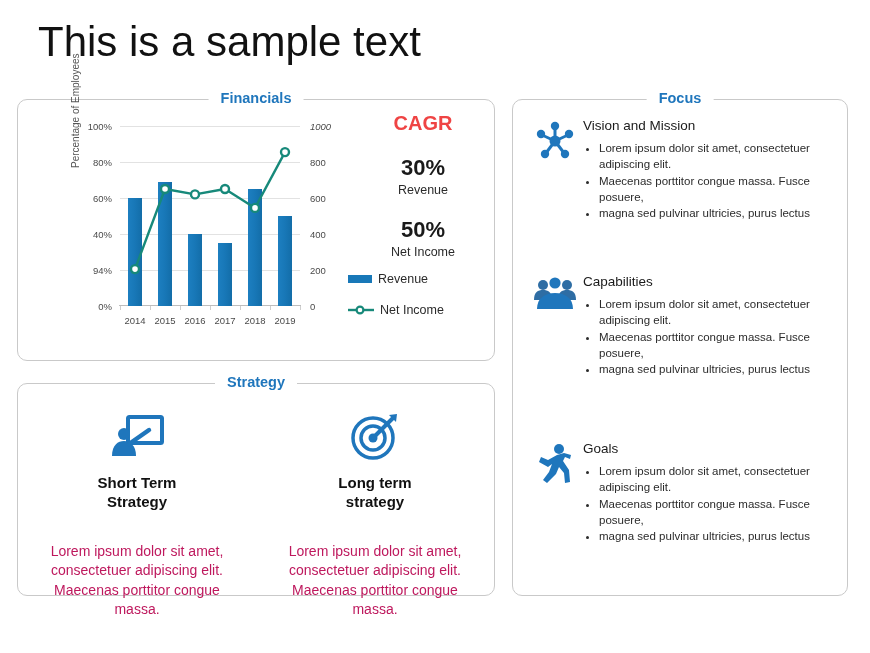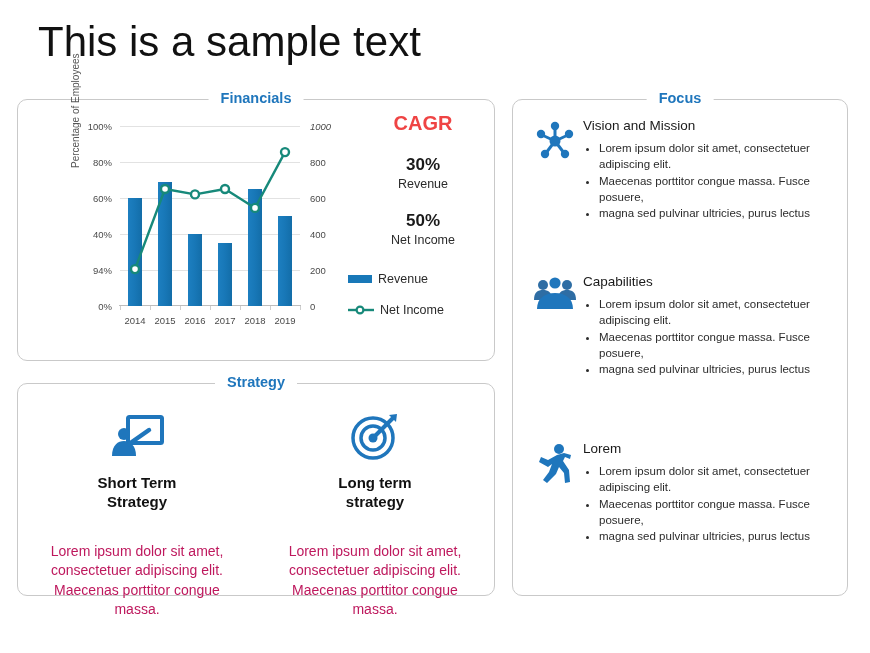--- a/index.html
+++ b/index.html
@@ -127,21 +127,21 @@
 
   
   #cagr-block {
     position: absolute;
     left: 345px;
     top: 12px;
     width: 120px;
     text-align: center;
   }
   #cagr-block .cagr-head { font-size: 20px; font-weight: bold; color: #ef4444; }
-  #cagr-block .cagr-val  { font-size: 17px; font-weight: bold; color: #1a1a1a; margin-top: 20px; }
+  #cagr-block .cagr-val  { font-size: 22px; font-weight: bold; color: #1a1a1a; margin-top: 20px; }
   #cagr-block .cagr-lab  { font-size: 12.5px; color: #2b2b2b; margin-top: 2px; }
 
   
   #chart-legend {
     position: absolute;
     left: 330px;
     top: 172px;
   }
   .legend-row { display: flex; align-items: center; margin-bottom: 17px; }
   .legend-label { font-size: 12.5px; color: #2b2b2b; margin-left: 6px; white-space: nowrap; }
@@ -365,21 +365,21 @@
   </div>
 
   <div class="focus-section" id="focus-sec-2">
     <div class="focus-icon">
       <svg width="40" height="42" viewBox="0 0 40 42">
         <circle cx="24" cy="6" r="5" fill="#1F76BC"></circle>
         <path d="M22 12 L13 17 L6 14 L4 19 L13 24 L17 21 L14 29 L8 37 L12 40 L21 31 L24 24 L29 30 L30 40 L35 39 L34 27 L28 18 L30 14 L35 16 L36 12 L29 10 Z" fill="#1F76BC"></path>
       </svg>
     </div>
     <div class="focus-content">
-      <div class="focus-head">Lorem</div>
+      <div class="focus-head">Goals</div>
       <ul class="focus-list">
         <li>Lorem ipsum dolor sit amet, consectetuer adipiscing  elit.</li>
         <li> Maecenas porttitor congue massa. Fusce posuere,</li>
         <li>magna sed pulvinar  ultricies, purus lectus</li>
       </ul>
     </div>
   </div>
 </div>
 
 </body></html>

